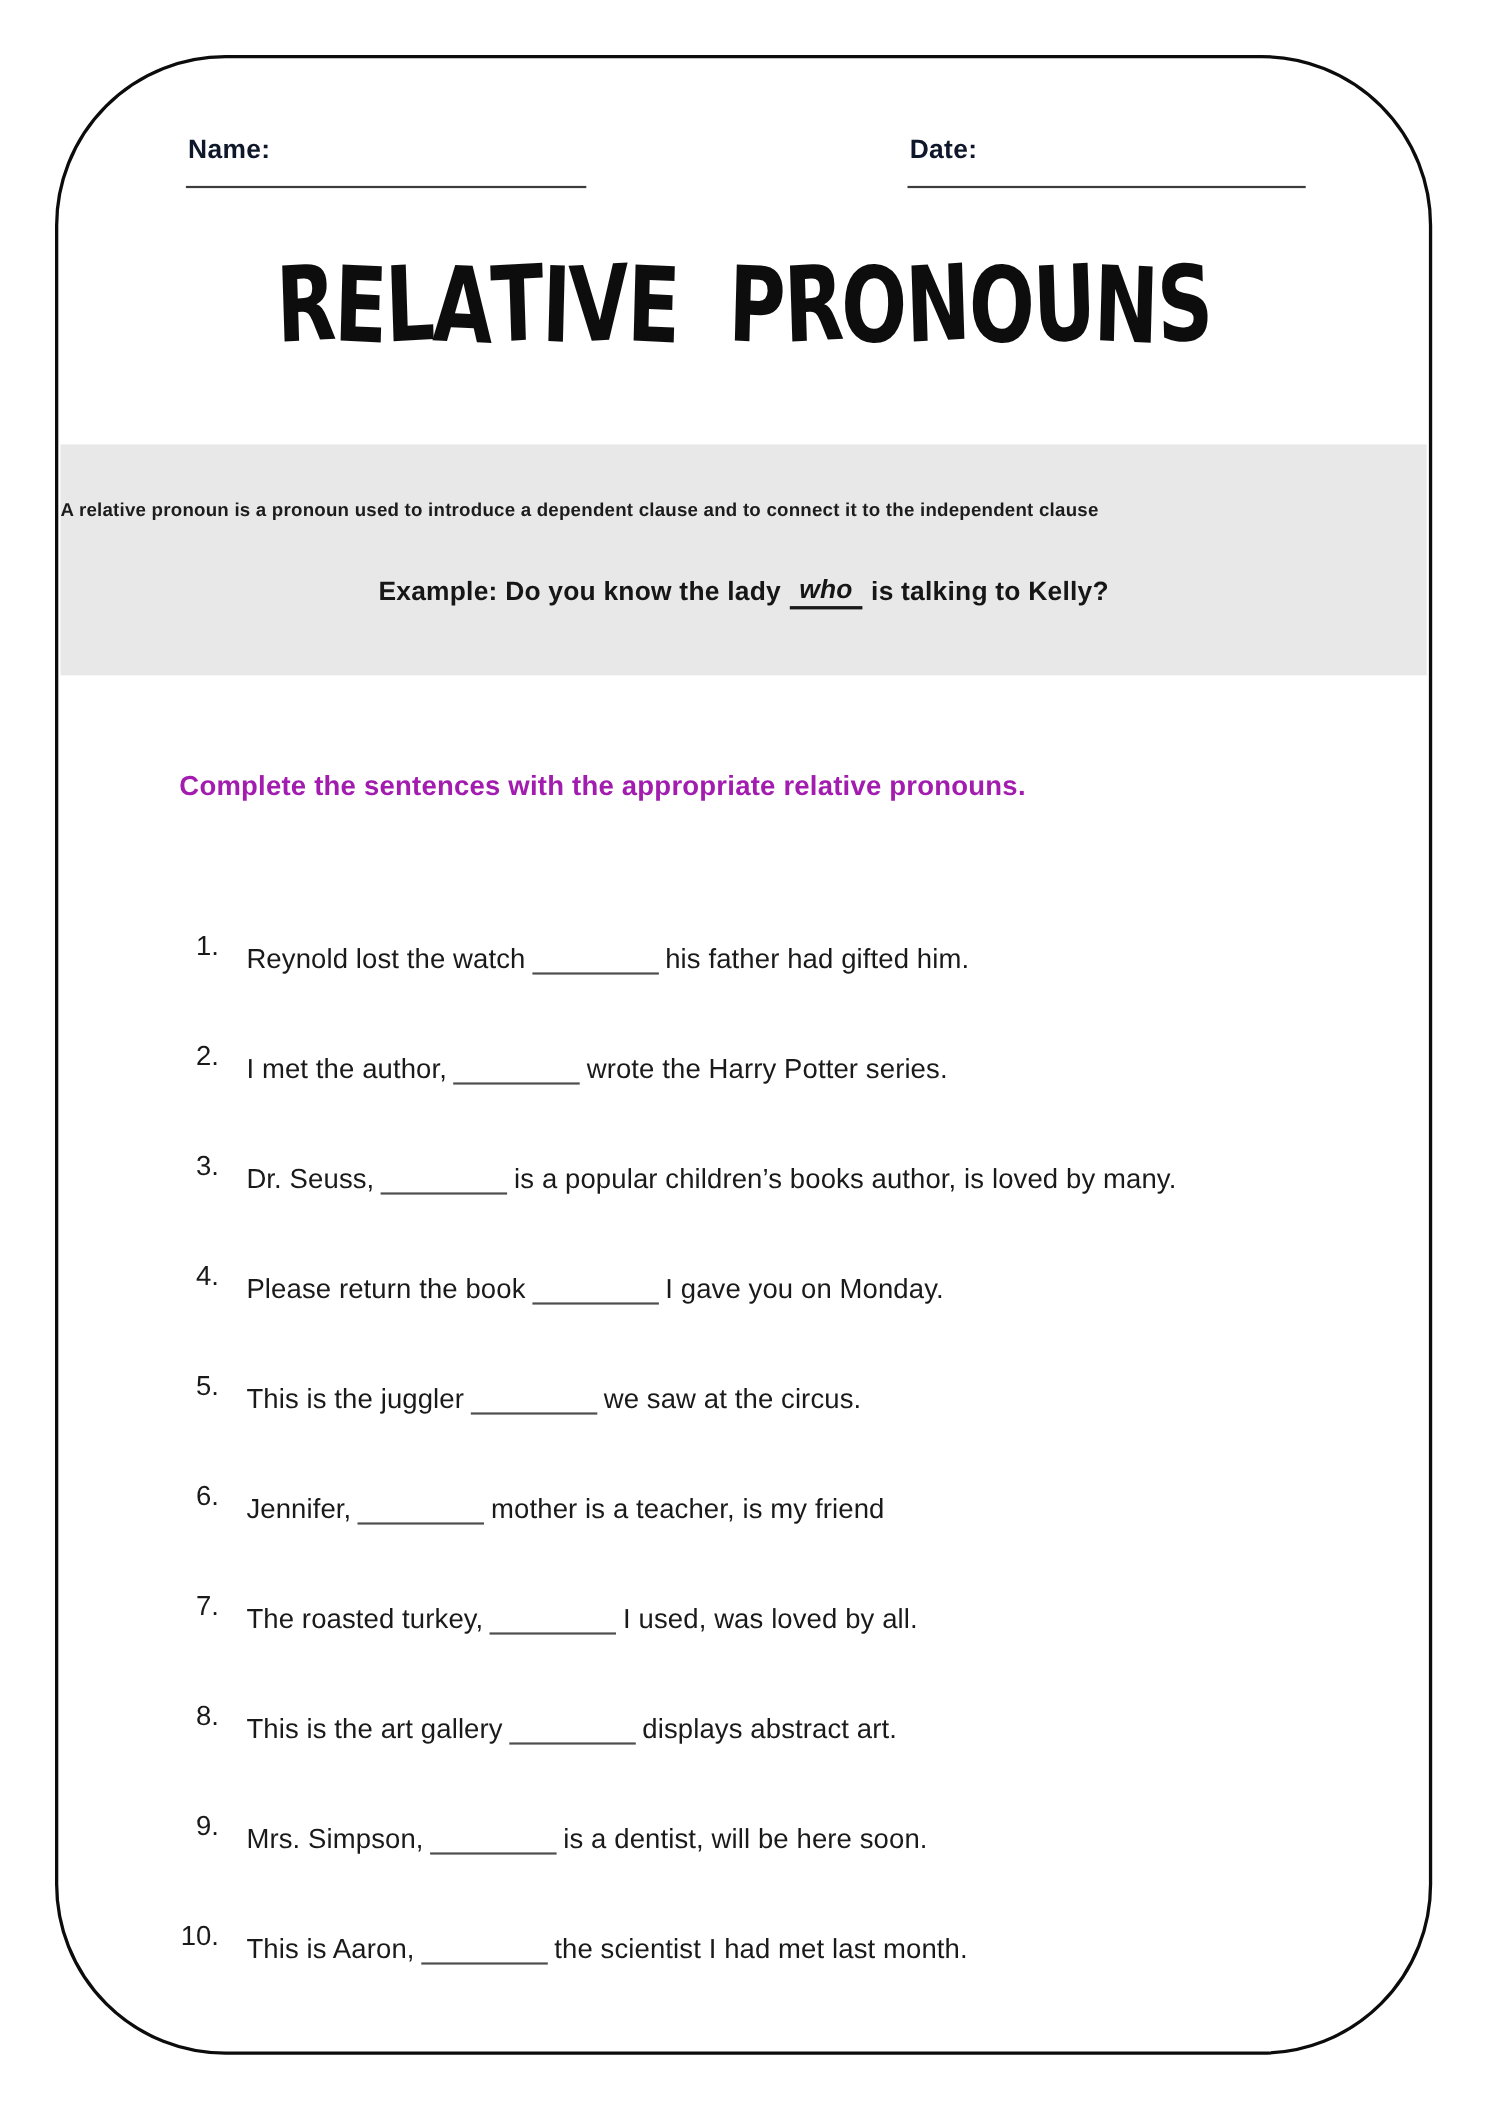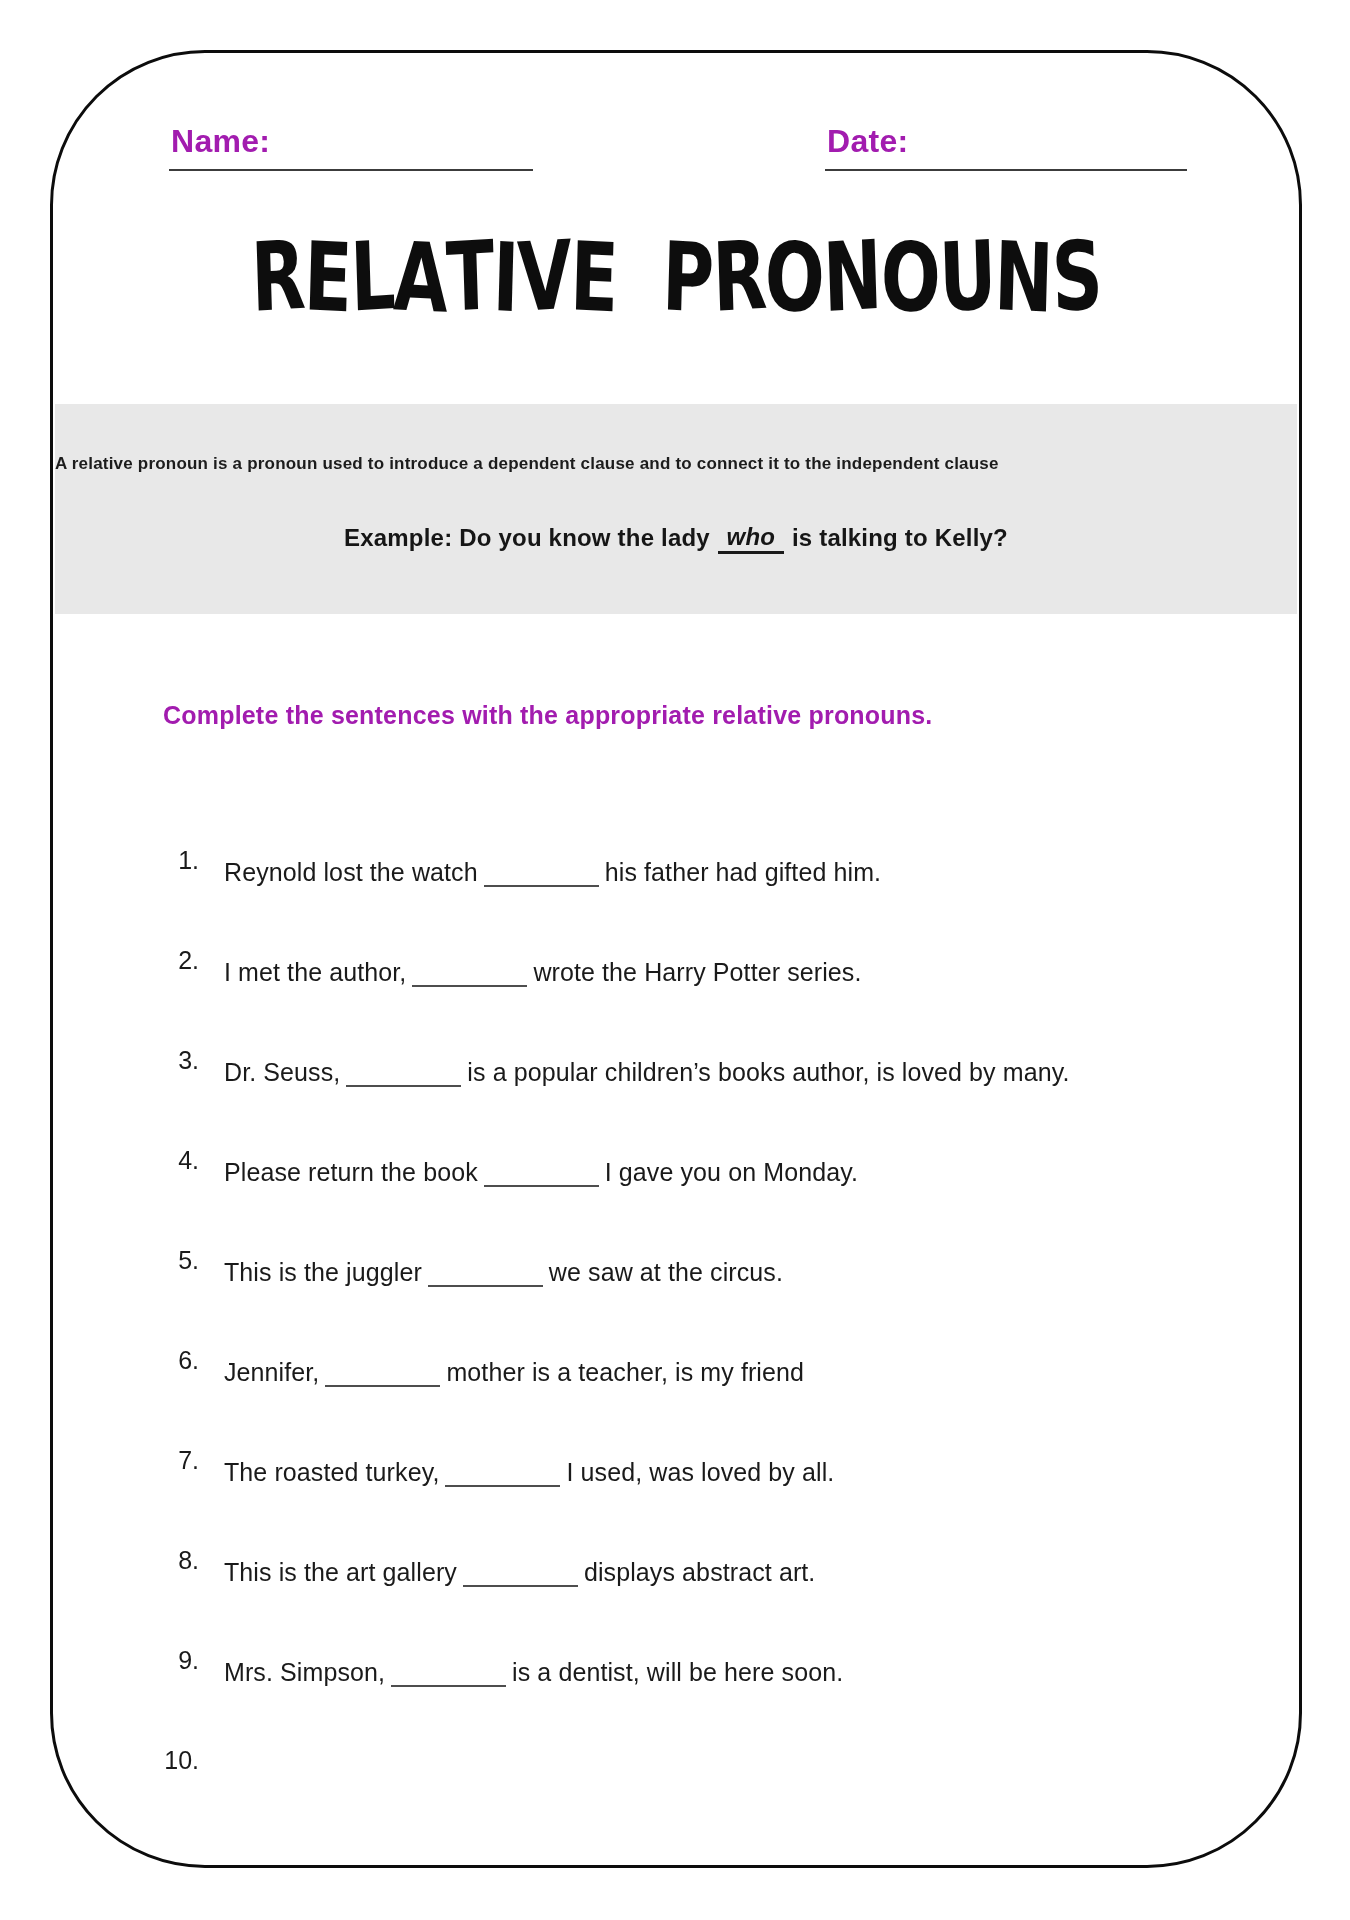--- a/index.html
+++ b/index.html
@@ -6,21 +6,21 @@
   .page{
     position:relative;width:1350px;height:1920px;background:#ffffff;
     font-family:"Liberation Sans",sans-serif;color:#161616;overflow:hidden;
   }
   .card{
     position:absolute;left:50px;top:50px;width:1252px;height:1818px;
     border:3px solid #0c0c0c;border-radius:155px;background:#ffffff;overflow:hidden;
     box-sizing:border-box;
   }
   
-  .field-label{position:absolute;font-size:32px;font-weight:700;letter-spacing:.3px;color:#a21caf;}
+  .field-label{position:absolute;font-size:24px;font-weight:700;letter-spacing:.3px;color:#0f172a;}
   .name-label{left:118px;top:70px;}
   .date-label{left:774px;top:70px;}
   .write-line{position:absolute;top:116px;height:2px;background:#3c3c3c;}
   .name-line{left:116px;width:364px;}
   .date-line{left:772px;width:362px;}
   
   .title{
     position:absolute;left:0;right:0;top:178px;text-align:center;
     font-family:"DejaVu Sans",sans-serif;font-weight:800;font-size:88px;line-height:92px;
     letter-spacing:-2px;color:#0d0d0d;white-space:nowrap;
@@ -117,16 +117,17 @@
     <div class="q-row r7">
       <span class="q-num">8.</span>
       <span class="q-text"><span>This is the art gallery</span><span class="blank"></span><span>displays abstract art.</span></span>
     </div>
     <div class="q-row r8">
       <span class="q-num">9.</span>
       <span class="q-text"><span>Mrs. Simpson,</span><span class="blank"></span><span>is a dentist, will be here soon.</span></span>
     </div>
     <div class="q-row r9">
       <span class="q-num">10.</span>
+      <span class="q-text"><span>This is Aaron,</span><span class="blank"></span><span>the scientist I had met last month.</span></span>
     </div>
 
   </div>
 </div>
 
 </body></html>

